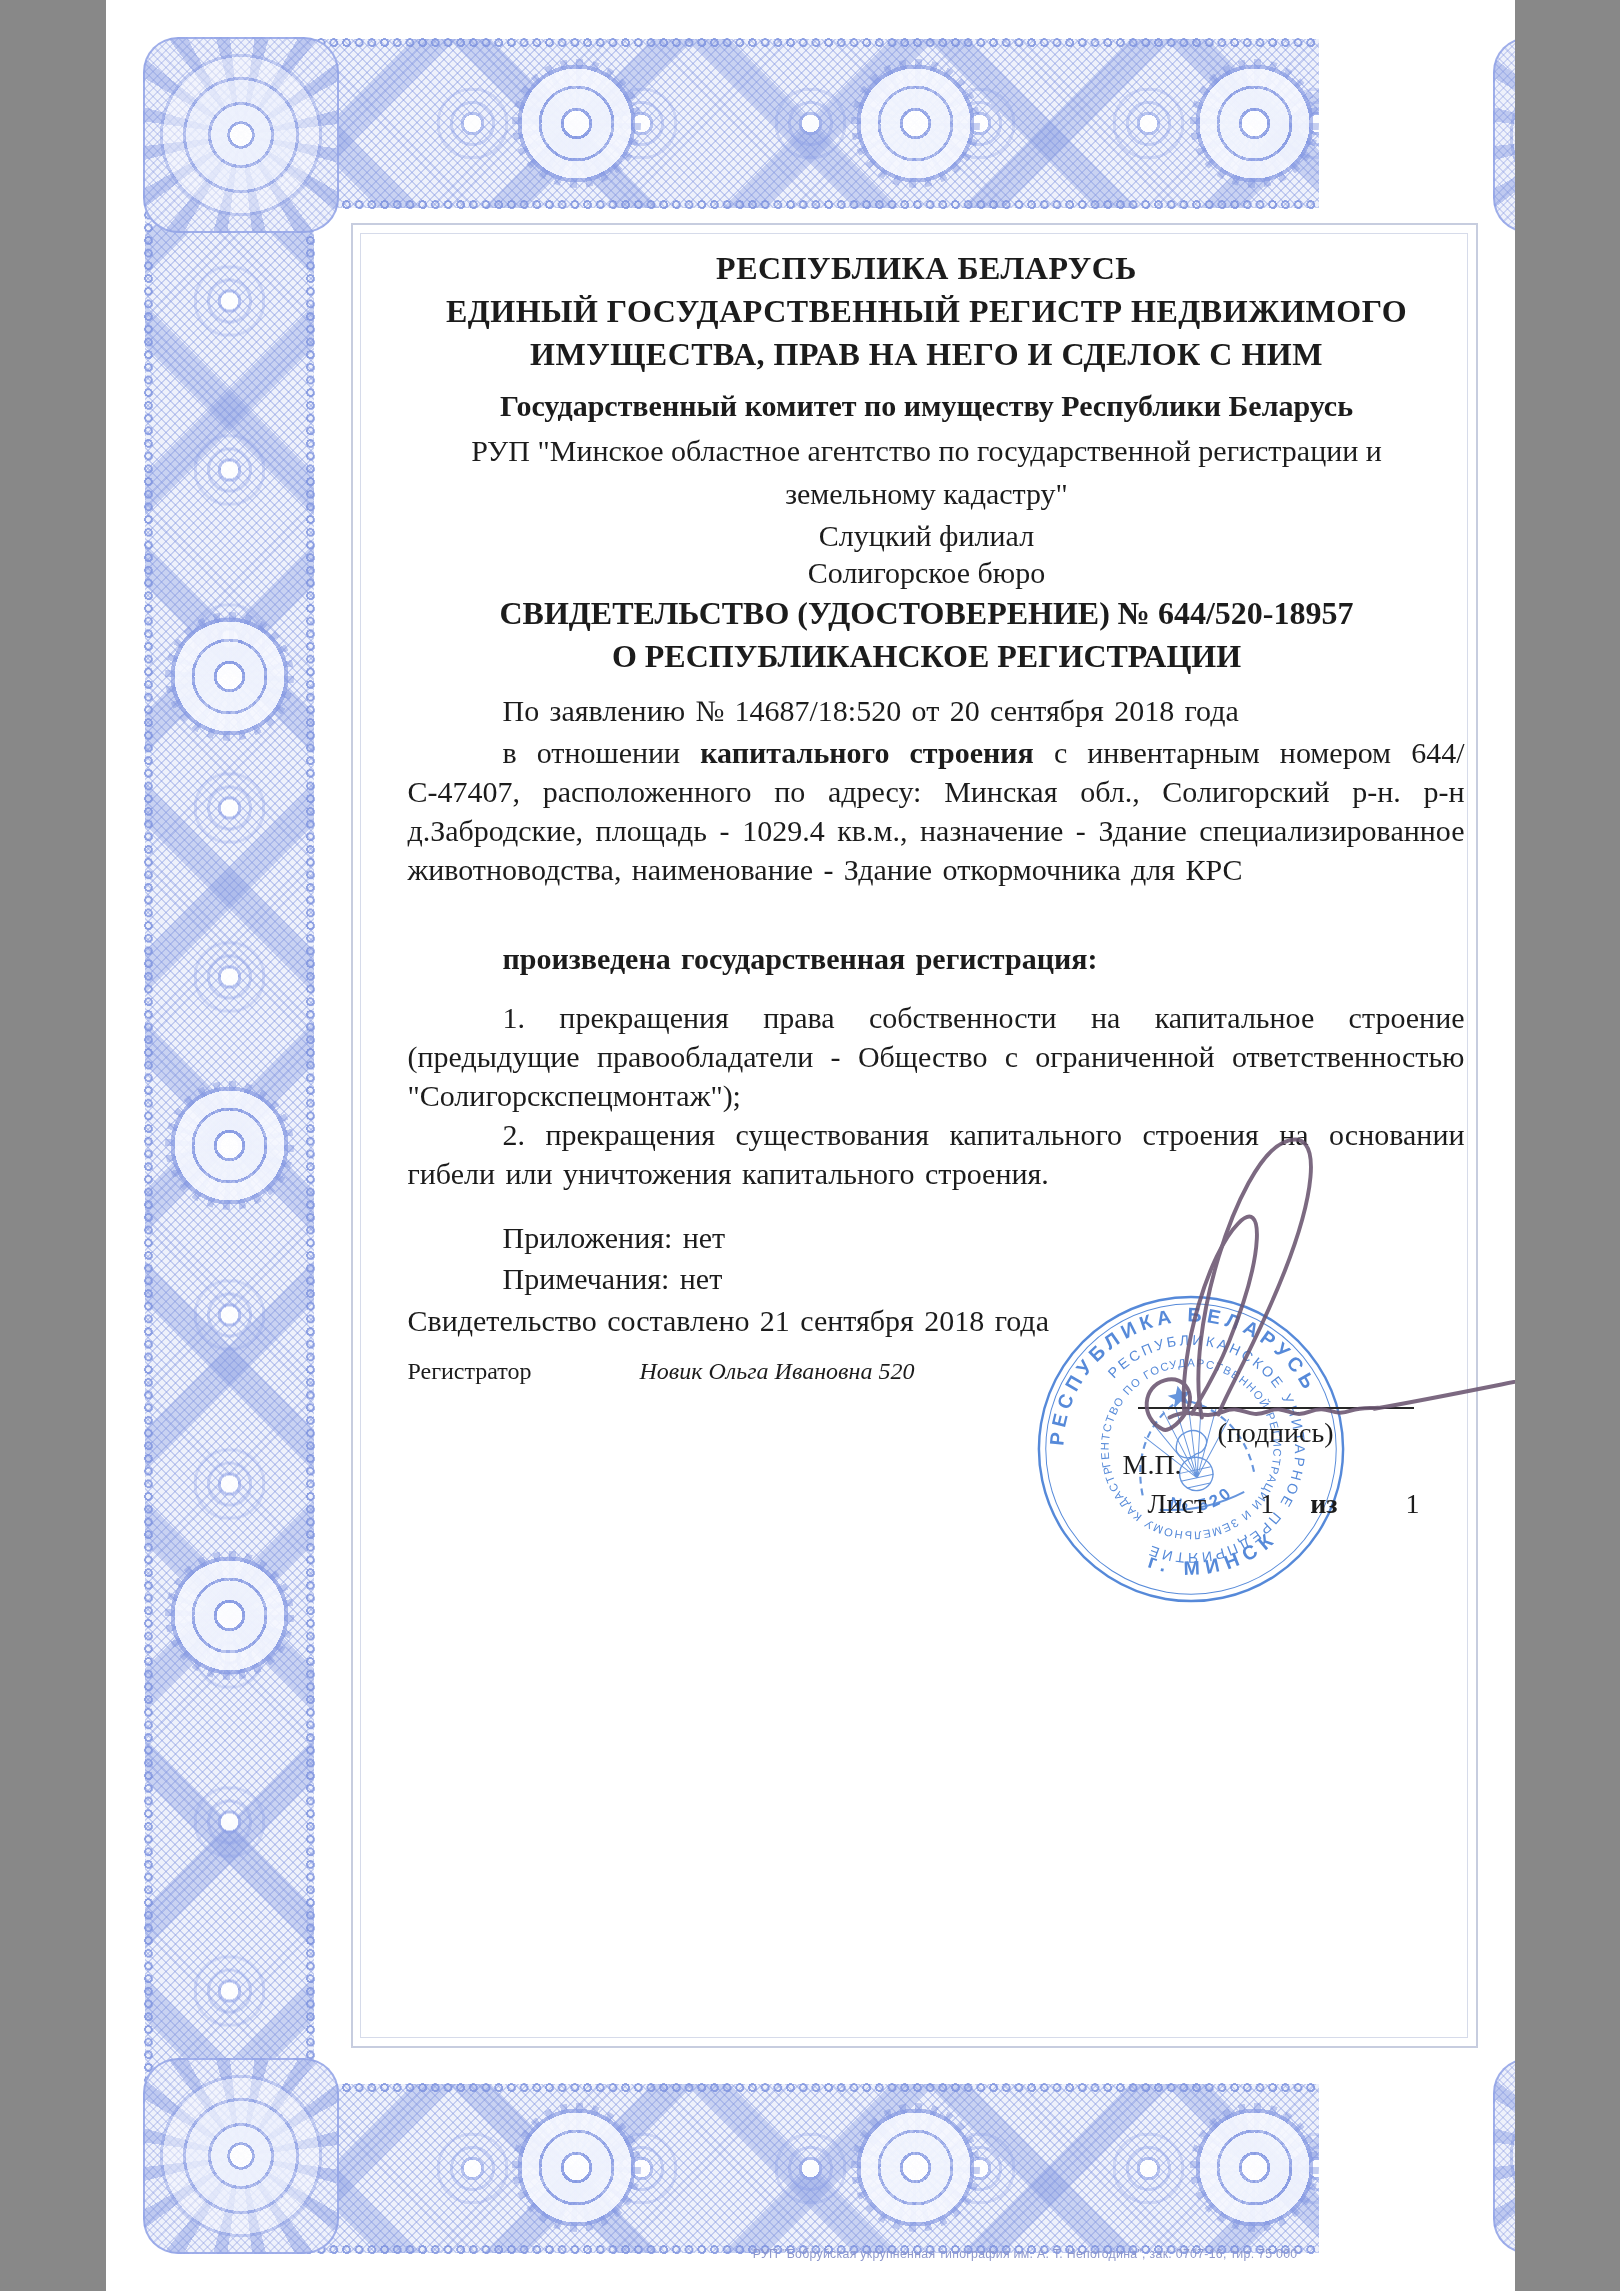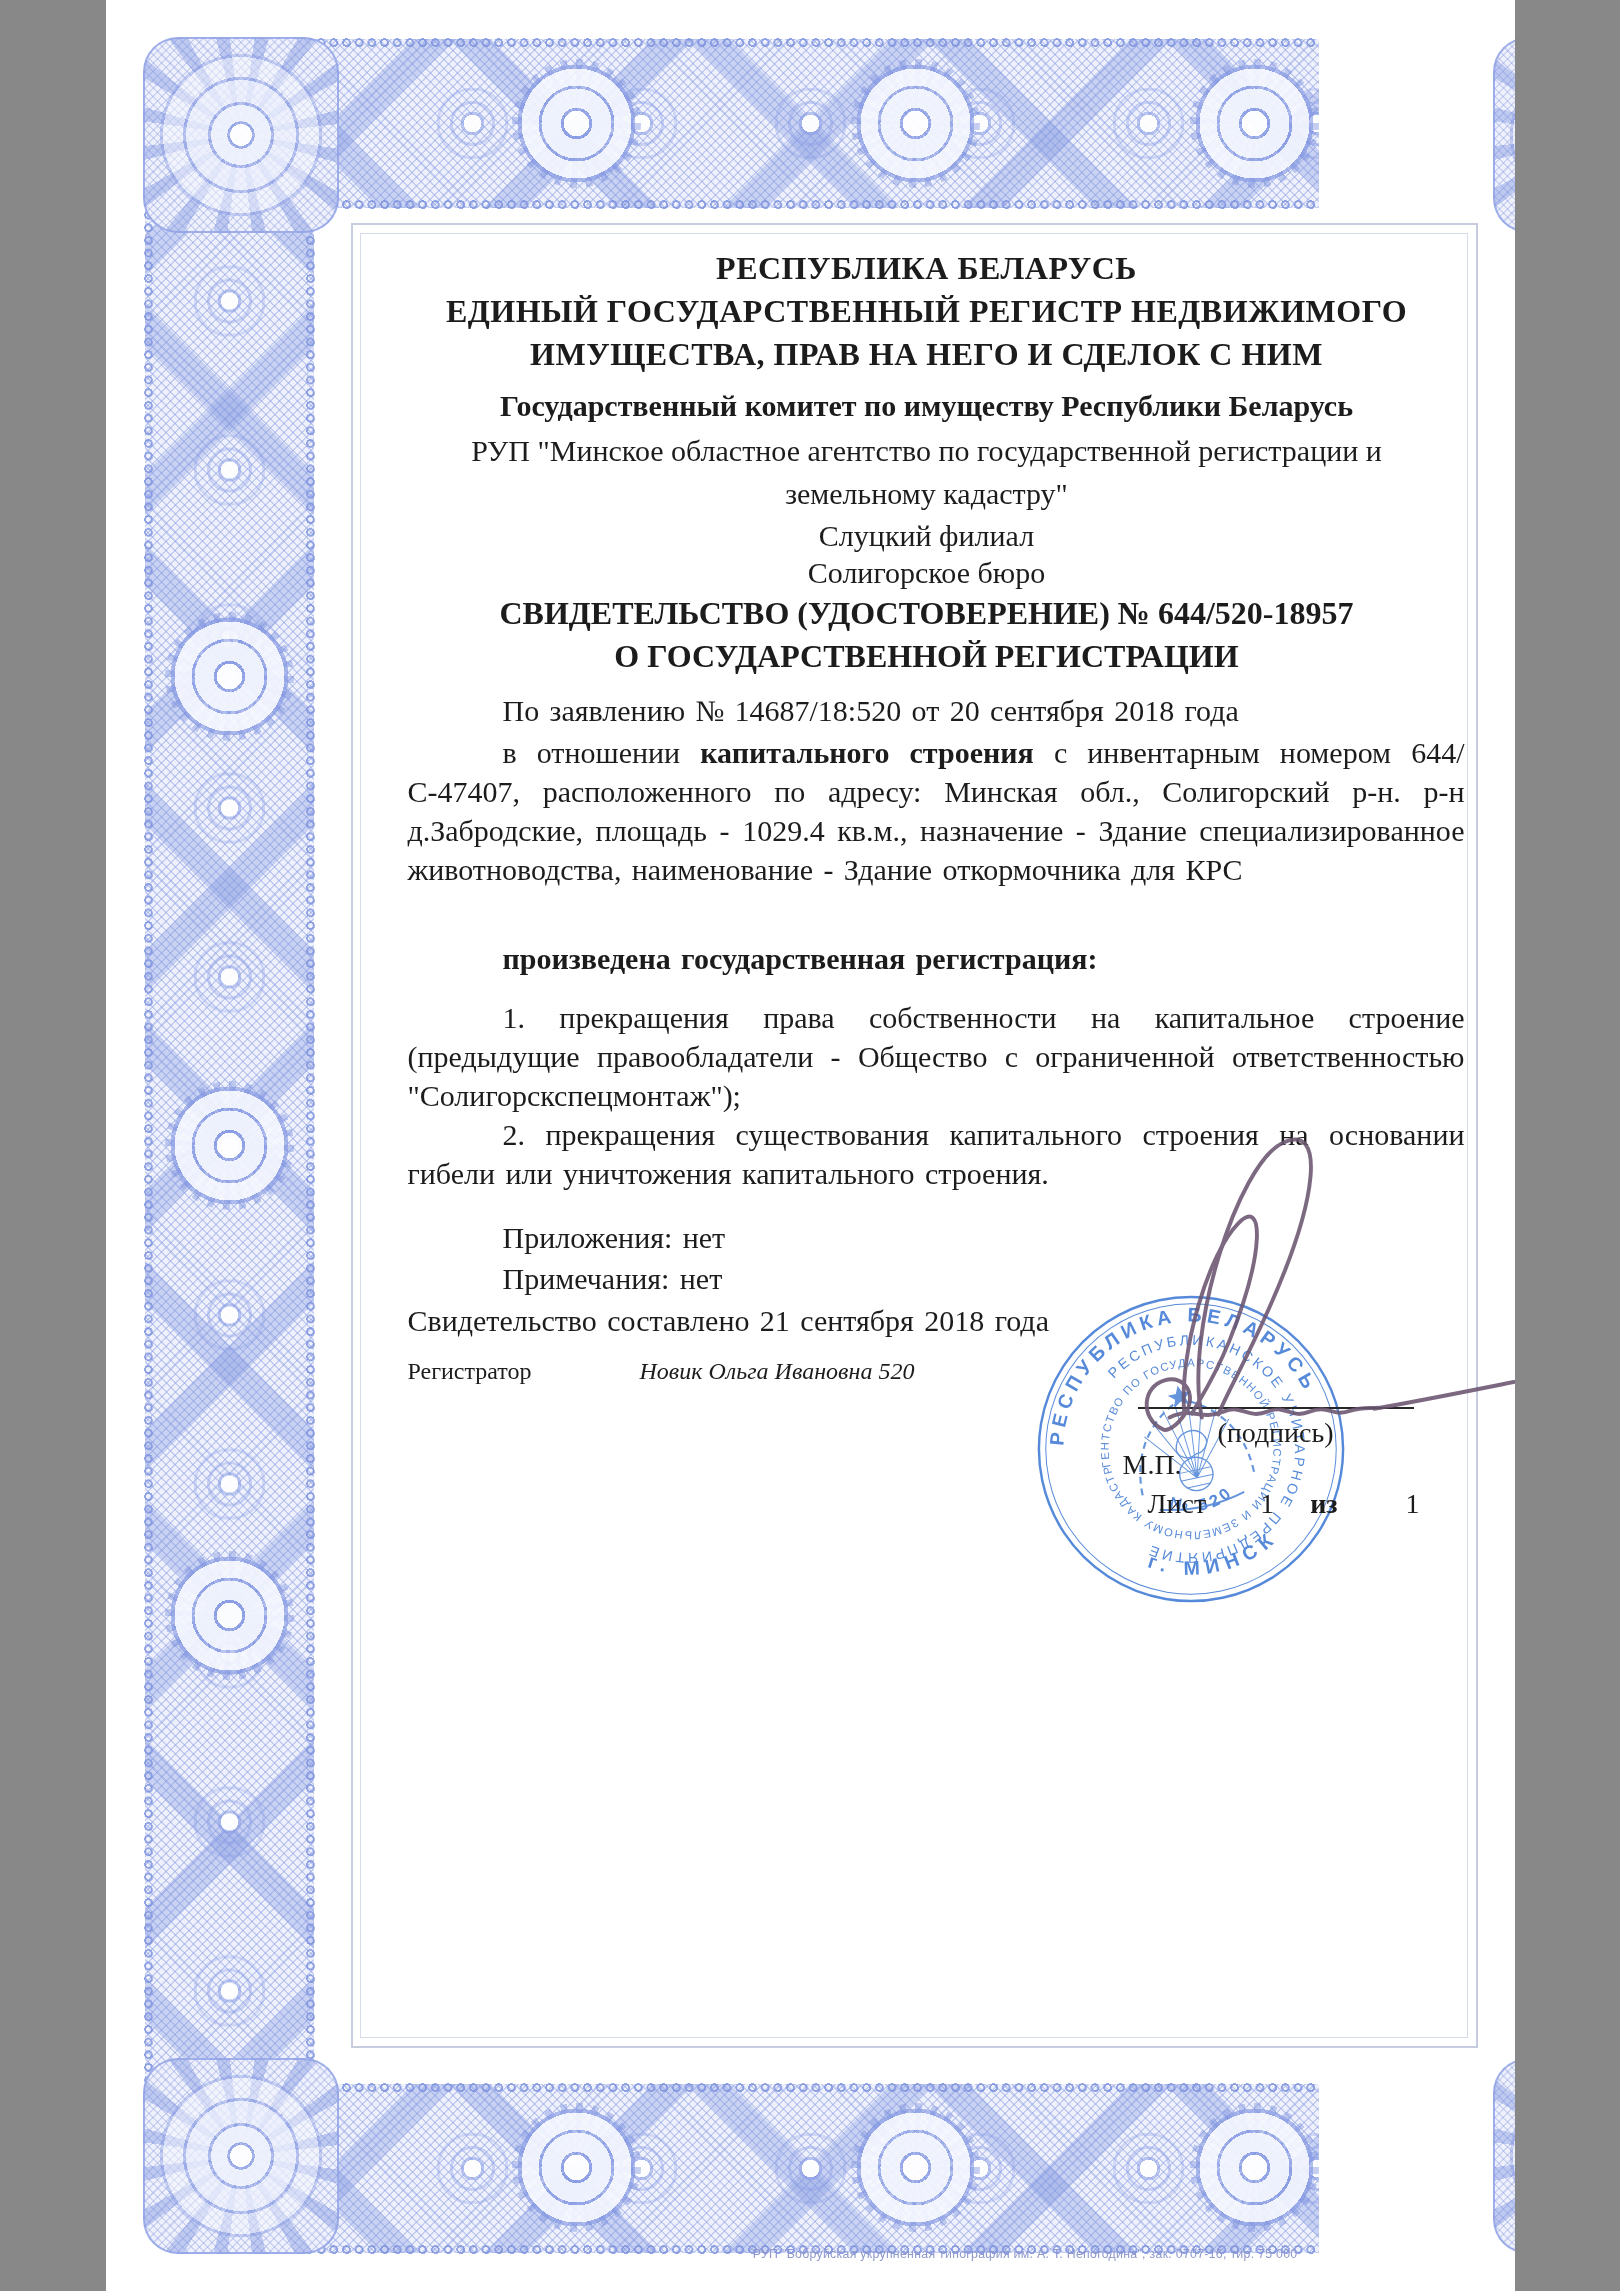--- a/index.html
+++ b/index.html
@@ -128,21 +128,21 @@
     <div>ИМУЩЕСТВА, ПРАВ НА НЕГО И СДЕЛОК С НИМ</div>
   </div>
   <div class="hdr hdr-b" style="top:384px;">Государственный комитет по имуществу Республики Беларусь</div>
   <div class="hdr hdr-r" style="top:429px;">РУП "Минское областное агентство по государственной регистрации и</div>
   <div class="hdr hdr-r" style="top:472px;">земельному кадастру"</div>
   <div class="hdr hdr-r" style="top:514px;">Слуцкий филиал</div>
   <div class="hdr hdr-r" style="top:551px;">Солигорское бюро</div>
 
   <div class="title-block">
     <div>СВИДЕТЕЛЬСТВО (УДОСТОВЕРЕНИЕ) № 644/520-18957</div>
-    <div>О ГОСУДАРСТВЕННОЙ РЕГИСТРАЦИИ</div>
+    <div>О РЕСПУБЛИКАНСКОЕ РЕГИСТРАЦИИ</div>
   </div>
 
   <p class="para ind" style="top:691px;">По заявлению № 14687/18:520 от 20 сентября 2018 года</p>
   <p class="para ind" style="top:733px;"><span>в отношении </span><span class="b">капитального строения</span><span> с инвентарным номером 644/С-47407, расположенного по адресу: Минская обл., Солигорский р-н. р-н д.Забродские, площадь - 1029.4 кв.м., назначение - Здание специализированное животноводства, наименование - Здание откормочника для КРС</span></p>
   <p class="para ind b" style="top:939px;">произведена государственная регистрация:</p>
   <p class="para ind" style="top:998px;">1. прекращения права собственности на капитальное строение (предыдущие правообладатели - Общество с ограниченной ответственностью "Солигорскспецмонтаж");</p>
   <p class="para ind" style="top:1115px;">2. прекращения существования капитального строения на основании гибели или уничтожения капитального строения.</p>
   <p class="para" style="top:1259px;padding-left:95px;">Примечания: нет</p>
   <p class="para" style="top:1218px;padding-left:95px;">Приложения: нет</p>
   <p class="para" style="top:1301px;">Свидетельство составлено 21 сентября 2018 года</p>

